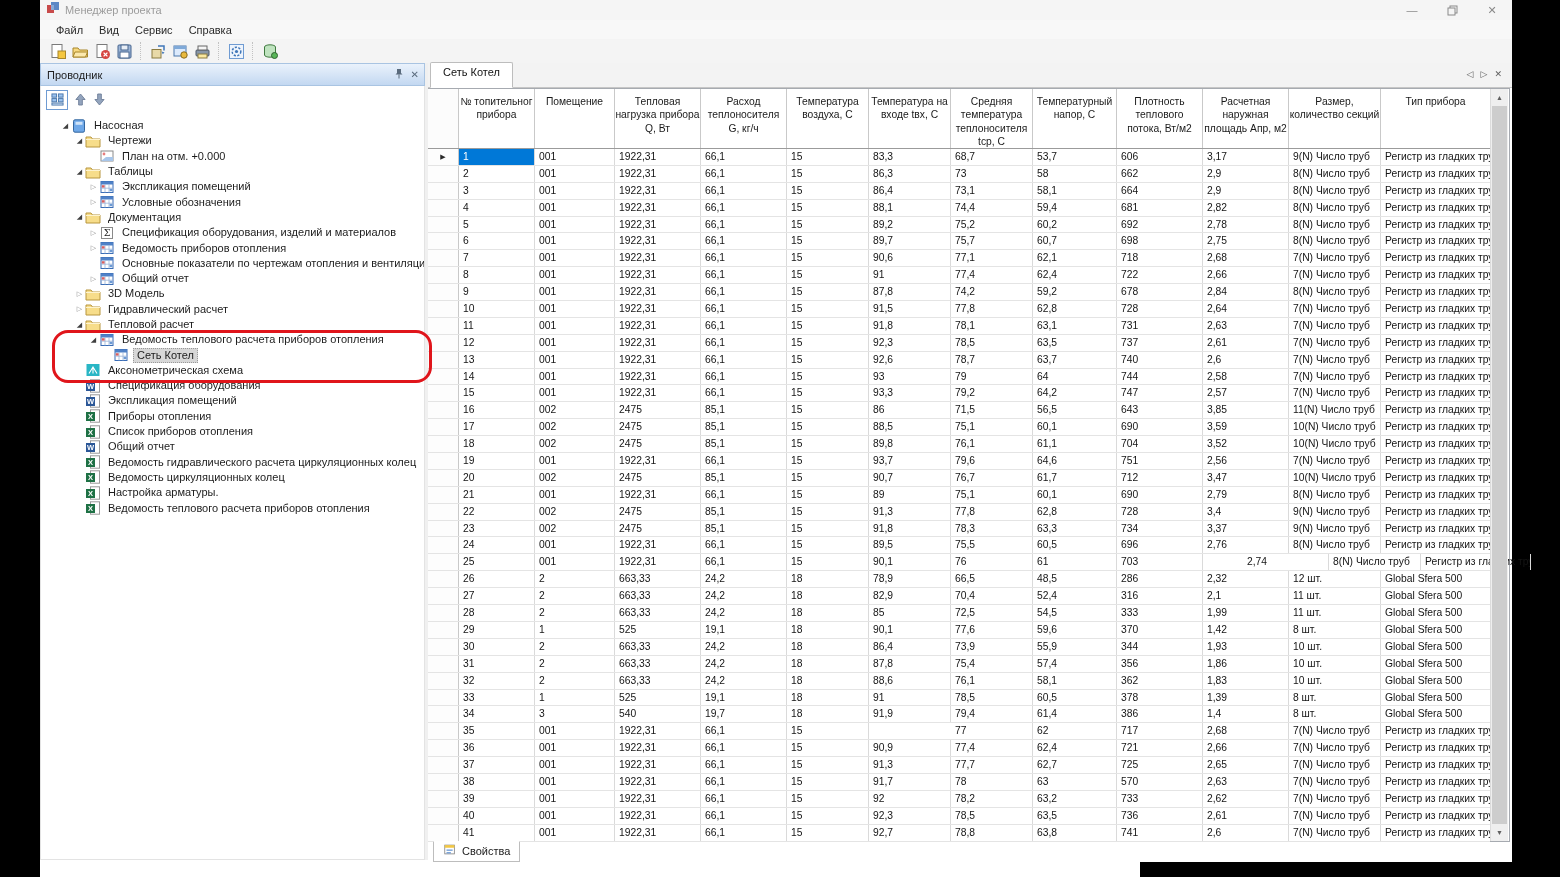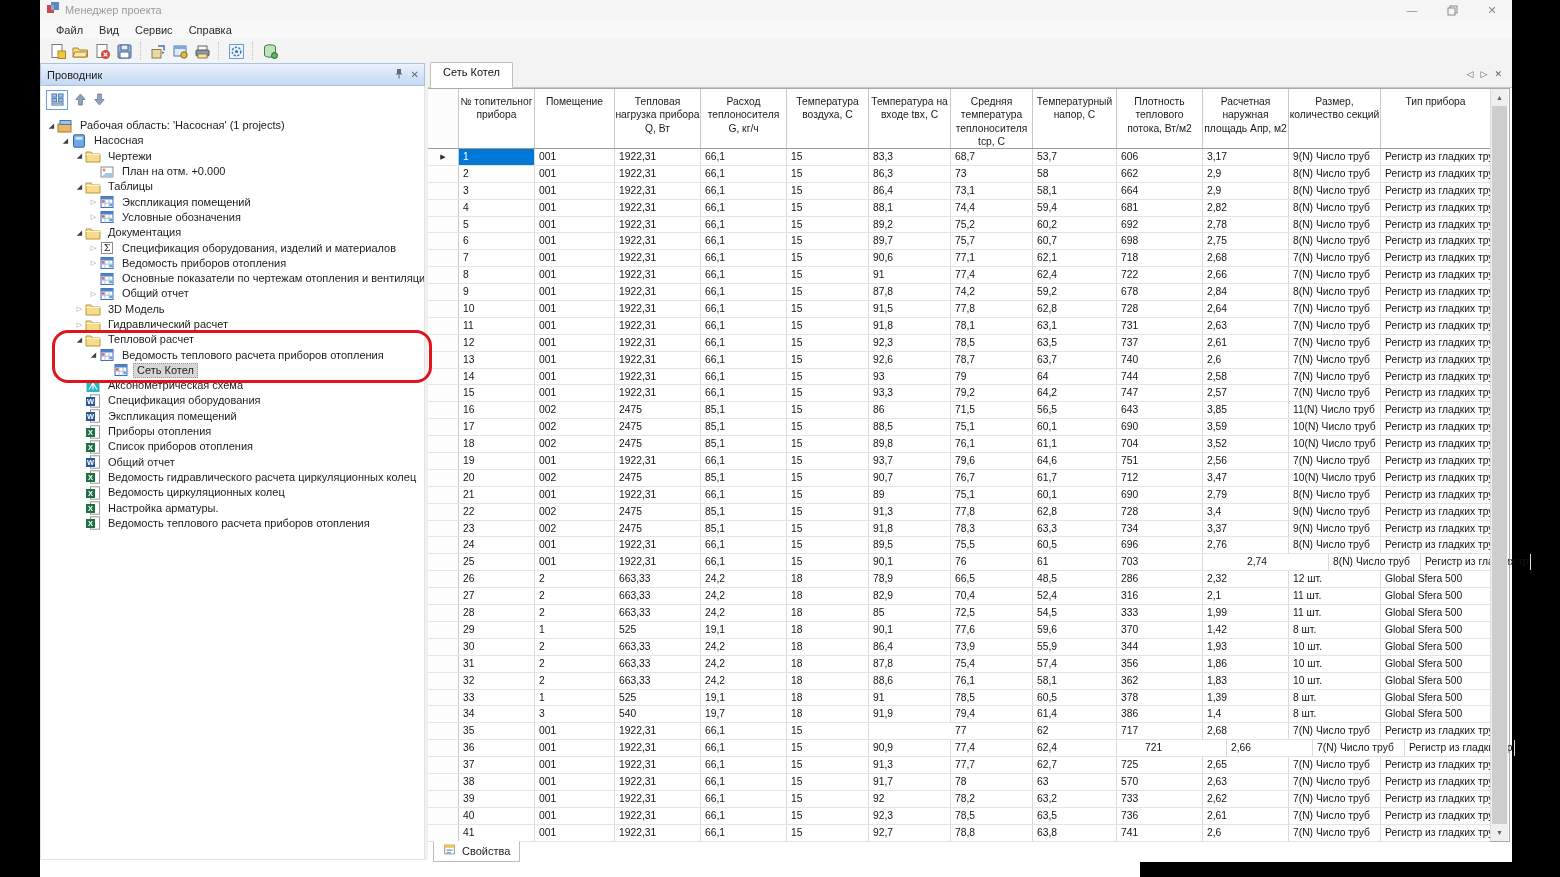--- a/index.html
+++ b/index.html
@@ -208,31 +208,20 @@
             </svg>
           </span>
         <span class="exp-arrow">
             <svg width="11" height="13" viewBox="0 0 12 14">
               <path d="M6 13 L1 7 H4 V1 H8 V7 H11 Z" fill="#93a4bd" stroke="#6e7f99"></path>
             </svg>
           </span>
       </div>
       <div class="tree">
           <div class="tree-row">
-            <span style="width: 5px; flex: 0 0 auto;"></span>
-            <span class="exp-glyph glyph-open">◢</span>
-            <span class="tree-icon">
-              <svg width="16" height="14" viewBox="0 0 16 14">
-                <rect x="1" y="5" width="13" height="8" fill="#e9b765" stroke="#a97b2d"></rect>
-                <rect x="3" y="1.5" width="11" height="4" fill="#9cc3ef" stroke="#4a77ab"></rect>
-              </svg>
-            </span>
-            <span class="tree-label">Рабочая область: 'Насосная' (1 projects)</span>
-          </div>
-          <div class="tree-row">
             <span style="width: 19px; flex: 0 0 auto;"></span>
             <span class="exp-glyph glyph-open">◢</span>
             <span class="tree-icon">
               <svg width="16" height="14" viewBox="0 0 16 14">
                 <rect x="2.5" y="0.8" width="11" height="12.4" rx="1.5" fill="#6fa8e8" stroke="#33669f"></rect>
                 <rect x="4.5" y="2.8" width="7" height="3" fill="#cfe3f8"></rect>
               </svg>
             </span>
             <span class="tree-label">Насосная</span>
           </div>
@@ -1101,21 +1090,21 @@
               <div class="g-row">
                 <div class="g-marker"></div>
                 <div class="g-cell" style="width: 76px;">36</div>
                 <div class="g-cell" style="width: 80px;">001</div>
                 <div class="g-cell" style="width: 86px;">1922,31</div>
                 <div class="g-cell" style="width: 86px;">66,1</div>
                 <div class="g-cell" style="width: 82px;">15</div>
                 <div class="g-cell" style="width: 82px;">90,9</div>
                 <div class="g-cell" style="width: 82px;">77,4</div>
                 <div class="g-cell" style="width: 84px;">62,4</div>
-                <div class="g-cell" style="width: 86px; margin-left: 24px;">721</div>
+                <div class="g-cell" style="width: 86px;">721</div>
                 <div class="g-cell" style="width: 86px;">2,66</div>
                 <div class="g-cell" style="width: 92px;">7(N) Число труб</div>
                 <div class="g-cell" style="width: 110px;">Регистр из гладких труб</div>
               </div>
               <div class="g-row">
                 <div class="g-marker"></div>
                 <div class="g-cell" style="width: 76px;">37</div>
                 <div class="g-cell" style="width: 80px;">001</div>
                 <div class="g-cell" style="width: 86px;">1922,31</div>
                 <div class="g-cell" style="width: 86px;">66,1</div>

